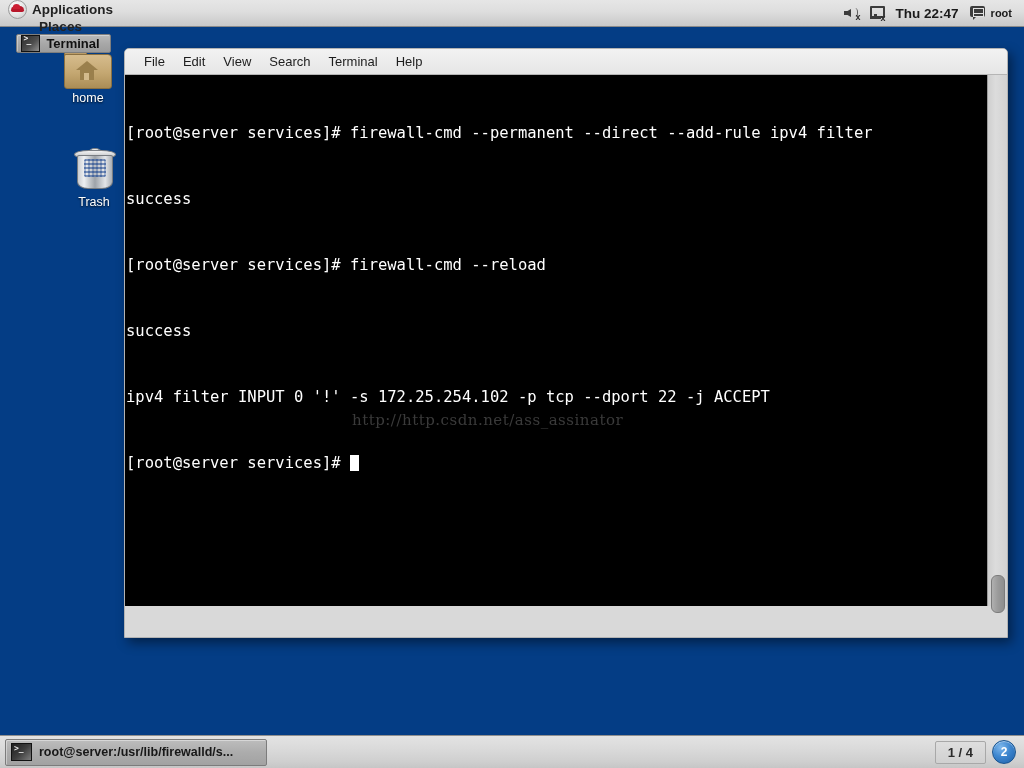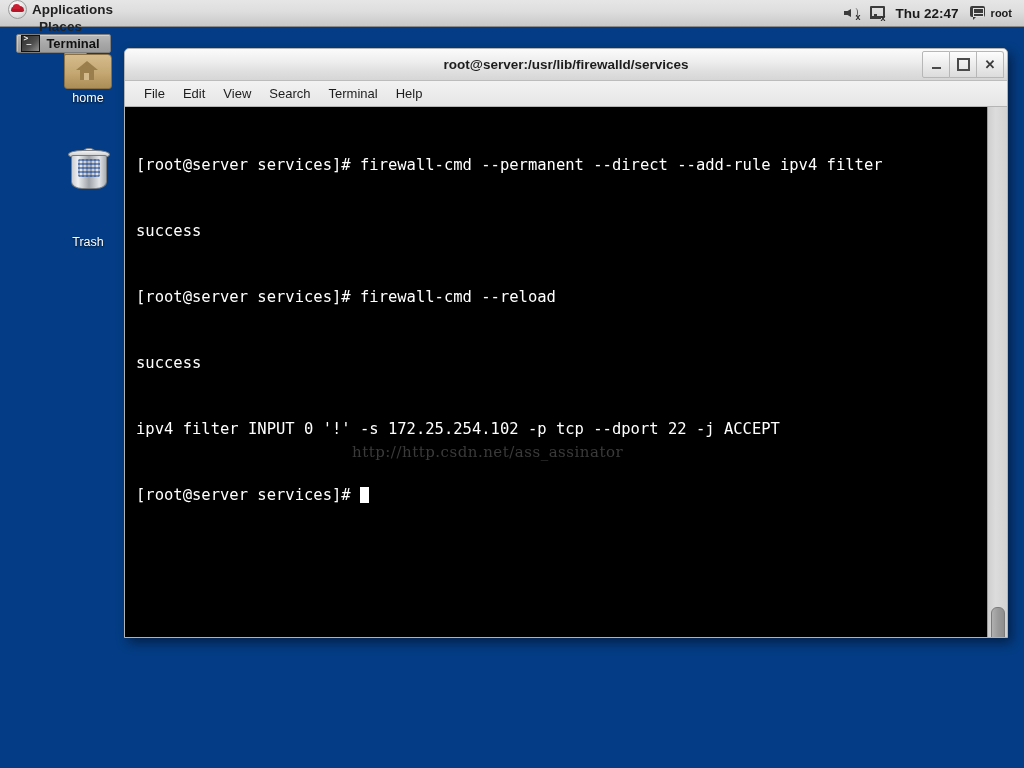--- a/index.html
+++ b/index.html
@@ -204,21 +204,21 @@
   .menu-item { padding: 2px 9px; cursor: default; }
 
   #term-body {
     position: relative;
     height: 531px;
     background: #000;
     display: flex;
   }
   #term-text {
     flex: 1;
-    padding: 3px 0 0 11px;
+    padding: 3px 0 0 1px;
     font-family: "DejaVu Sans Mono", monospace;
     font-size: 15.5px;
     line-height: 22px;
     color: #ffffff;
     white-space: pre;
     overflow: hidden;
     position: relative;
     border-radius: 31px;
   }
   #term-text .line { height: 22px; }
@@ -412,45 +412,31 @@
       <span class="body"></span>
       <span class="house">
         <span class="roof"></span>
         <span class="walls"></span>
         <span class="door"></span>
       </span>
     </span>
     <span class="label">home</span>
   </div>
 
-  <div class="desk-icon" style="left:46px; top:148px;gap:40px;">
+  <div class="desk-icon" style="left:52px; top:148px;">
     <span class="trash-can">
       <span class="handle"></span>
       <span class="lid"></span>
       <span class="bin"></span>
     </span>
     <span class="label">Trash</span>
   </div>
 
   <div id="term-window">
 
-    <div id="title-bar">
-      <span id="title-text">root@server:/usr/lib/firewalld/services</span>
-      <span class="win-buttons">
-        <span class="win-btn">
-          <span class="glyph-min"></span>
-        </span>
-        <span class="win-btn">
-          <span class="glyph-max"></span>
-        </span>
-        <span class="win-btn">
-          <span class="glyph-close">✕</span>
-        </span>
-      </span>
-    </div>
 
     <div id="menu-bar">
       <span class="menu-item">File</span>
       <span class="menu-item">Edit</span>
       <span class="menu-item">View</span>
       <span class="menu-item">Search</span>
       <span class="menu-item">Terminal</span>
       <span class="menu-item">Help</span>
     </div>
 
@@ -463,14 +449,24 @@
         <div class="line">ipv4 filter INPUT 0 '!' -s 172.25.254.102 -p tcp --dport 22 -j ACCEPT</div>
         <div class="line"><span>[root@server services]# </span><span class="cursor"></span></div>
         <div id="watermark">http://http.csdn.net/ass_assinator</div>
       </div>
       <div id="term-scrollbar">
         <div id="scroll-thumb"></div>
       </div>
     </div>
   </div>
 
+  <div id="bottom-panel">
+    <div id="taskbar-button">
+      <span class="term-mini2"></span>
+      <span>root@server:/usr/lib/firewalld/s...</span>
+    </div>
+    <div class="bp-right">
+      <span id="workspace-count">1 / 4</span>
+      <span id="notify-badge">2</span>
+    </div>
+  </div>
 
 </div>
 
 </body></html>

